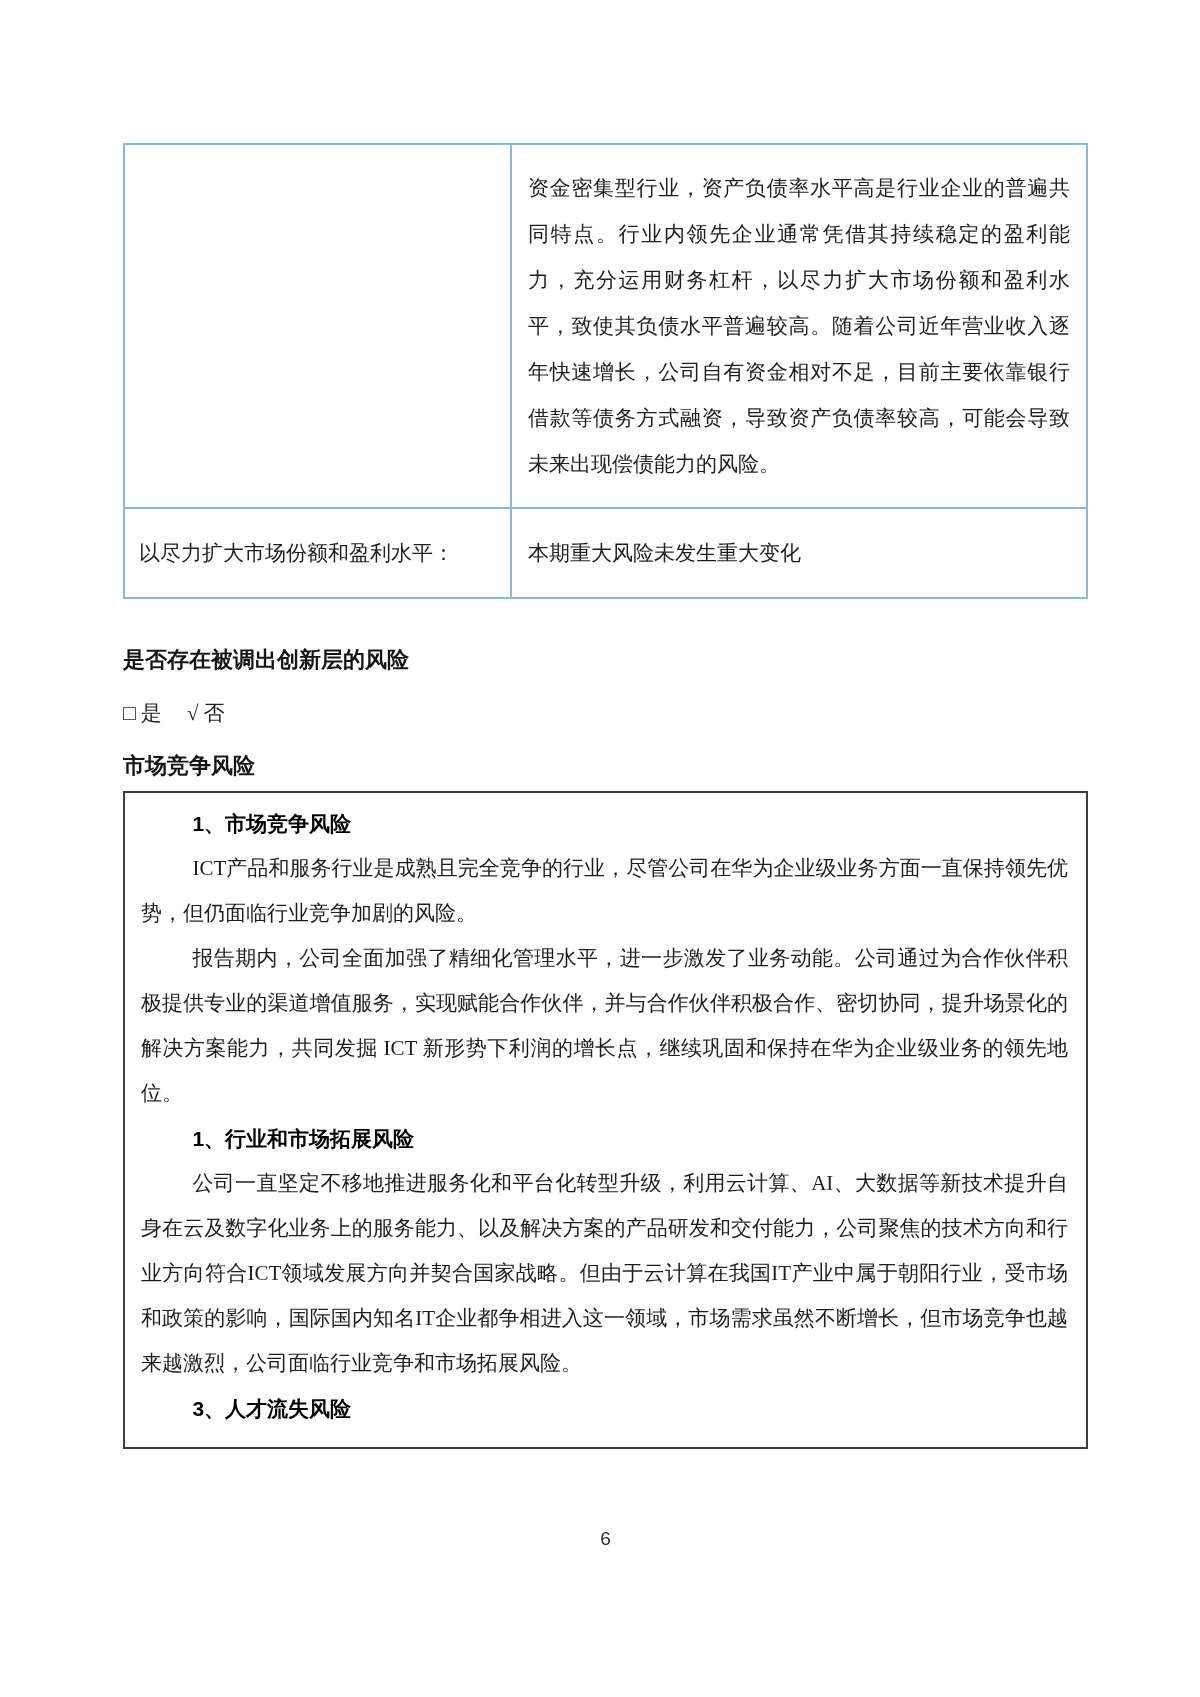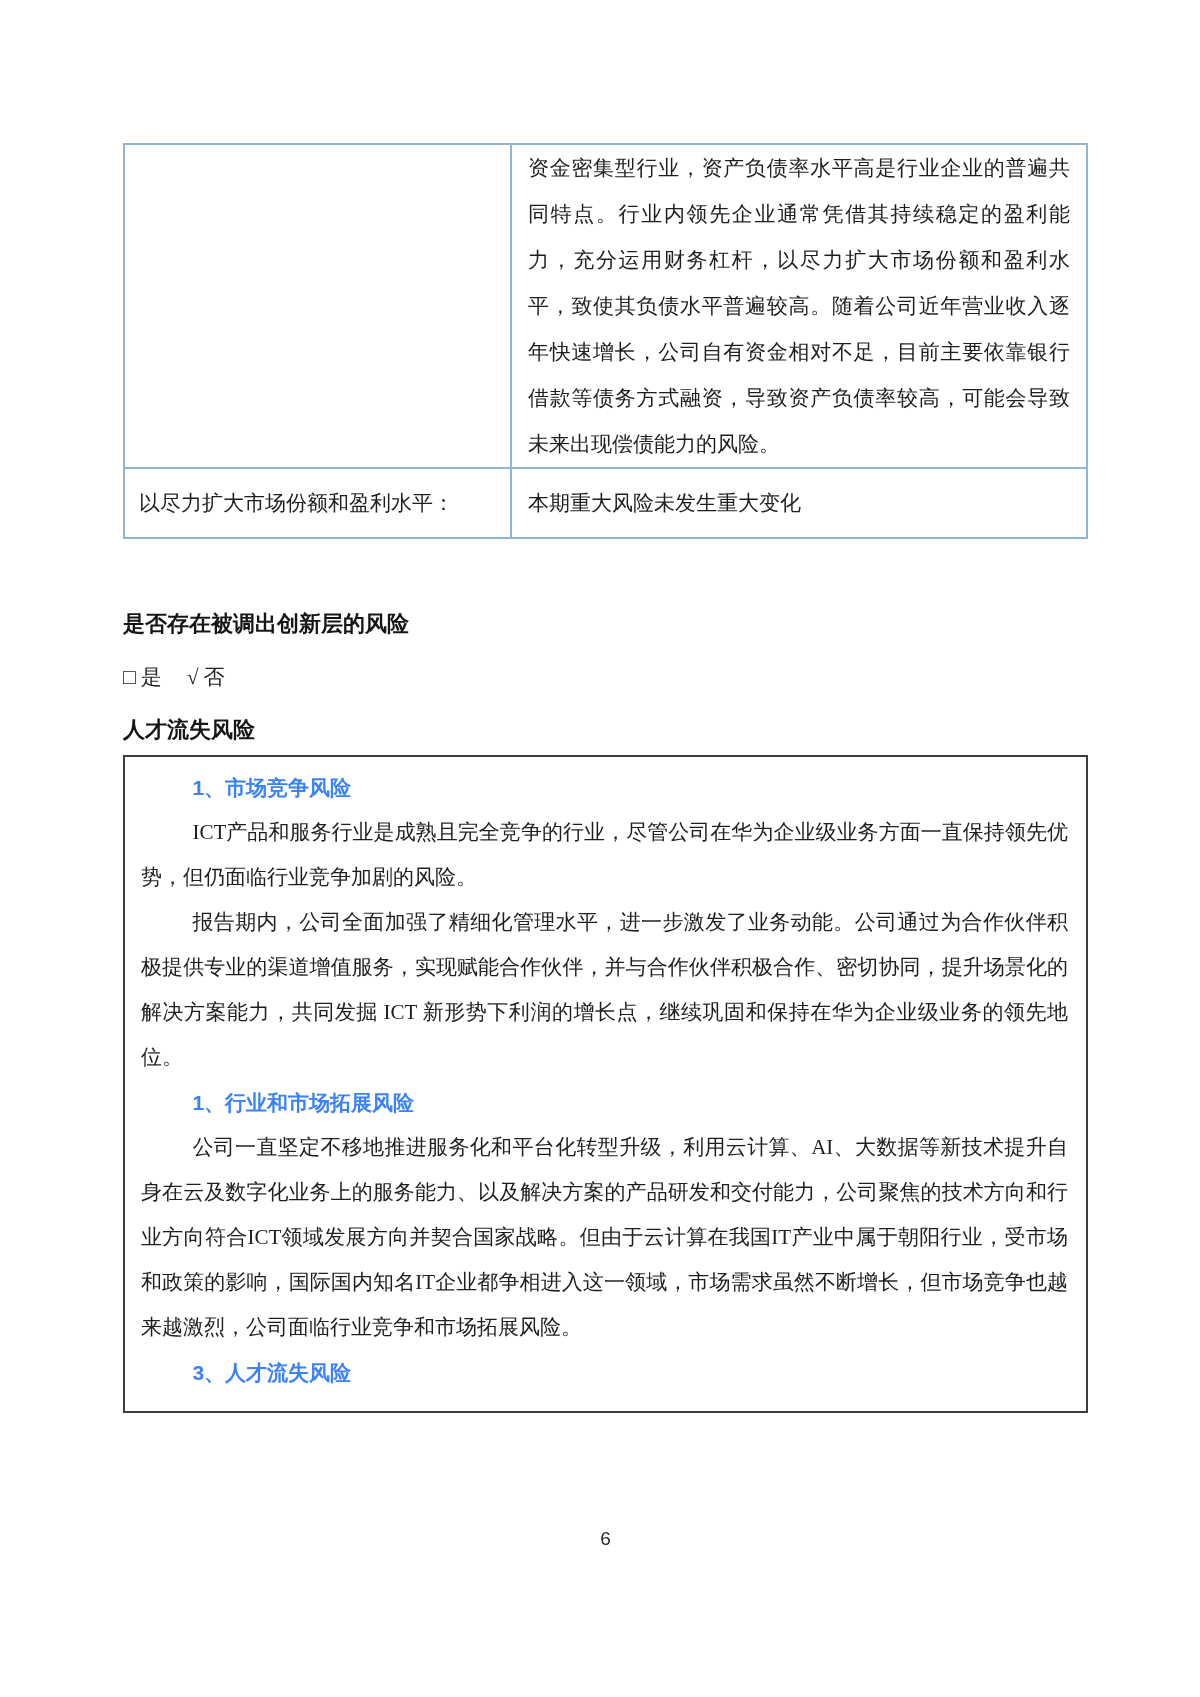--- a/index.html
+++ b/index.html
@@ -16,32 +16,32 @@
   
   table.risk-table { width:100%; border-collapse:collapse; table-layout:fixed; }
   table.risk-table td {
     border:2px solid #8fb6d4;
     font-size:21px;
     vertical-align:middle;
     background:#ffffff;
     word-break:break-all;
   }
   td.cell-label { width:365px; padding:10px 6px 10px 14px; }
-  td.cell-value { padding:0 16px; }
+  td.cell-value { padding:20px 16px; }
   tr.row-main td.cell-value { line-height:46px; text-align:justify; text-justify:inter-ideograph; }
   tr.row-change td { height:48px; }
 
   
   .h-bold {
     font-family:"Liberation Sans","DejaVu Sans",sans-serif;
     font-weight:700;
     font-size:22px;
     color:#151515;
   }
-  .heading-delisting { margin-top:70px; }
+  .heading-delisting { margin-top:46px; }
   .options-line { margin-top:24px; font-size:21px; letter-spacing:1px;font-family:Liberation Serif, serif; }
   .options-line .opt { margin-right:18px; }
   .options-line .glyph { margin-right:4px; }
   .heading-industry { margin-top:24px; }
 
   
   .risk-box {
     margin-top:10px;
     border:2px solid #3d3d3d;
     padding:8px 18px 16px 16px;
@@ -53,21 +53,21 @@
     line-height:45px;
     text-indent:2.45em;
     text-align:justify;
     text-justify:inter-ideograph;
     word-break:break-all;
   }
   .risk-box p.sec-title {
     font-family:"Liberation Sans","DejaVu Sans",sans-serif;
     font-weight:700;
     text-align:left;
-    color:#3b82f6;
+    color:#000000;
   }
 
   
   .page-number {
     position:absolute;
     top:1528px; left:123px; width:965px;
     text-align:center;
     font-family:"Liberation Sans","DejaVu Sans",sans-serif;
     font-size:19px;
     color:#2b2b2b;
@@ -96,21 +96,21 @@
 
     <div class="options-line">
       <span class="opt">
         <span class="glyph">□</span><span>是</span>
       </span>
       <span class="opt">
         <span class="glyph">√</span><span>否</span>
       </span>
     </div>
 
-    <div class="h-bold heading-industry">人才流失风险</div>
+    <div class="h-bold heading-industry">市场竞争风险</div>
 
     <div class="risk-box">
       <p class="sec-title">1、市场竞争风险</p>
       <p>ICT产品和服务行业是成熟且完全竞争的行业，尽管公司在华为企业级业务方面一直保持领先优势，但仍面临行业竞争加剧的风险。</p>
       <p>报告期内，公司全面加强了精细化管理水平，进一步激发了业务动能。公司通过为合作伙伴积极提供专业的渠道增值服务，实现赋能合作伙伴，并与合作伙伴积极合作、密切协同，提升场景化的解决方案能力，共同发掘 ICT 新形势下利润的增长点，继续巩固和保持在华为企业级业务的领先地位。</p>
 
       <p class="sec-title">1、行业和市场拓展风险</p>
       <p>公司一直坚定不移地推进服务化和平台化转型升级，利用云计算、AI、大数据等新技术提升自身在云及数字化业务上的服务能力、以及解决方案的产品研发和交付能力，公司聚焦的技术方向和行业方向符合ICT领域发展方向并契合国家战略。但由于云计算在我国IT产业中属于朝阳行业，受市场和政策的影响，国际国内知名IT企业都争相进入这一领域，市场需求虽然不断增长，但市场竞争也越来越激烈，公司面临行业竞争和市场拓展风险。</p>
 
       <p class="sec-title">3、人才流失风险</p>

